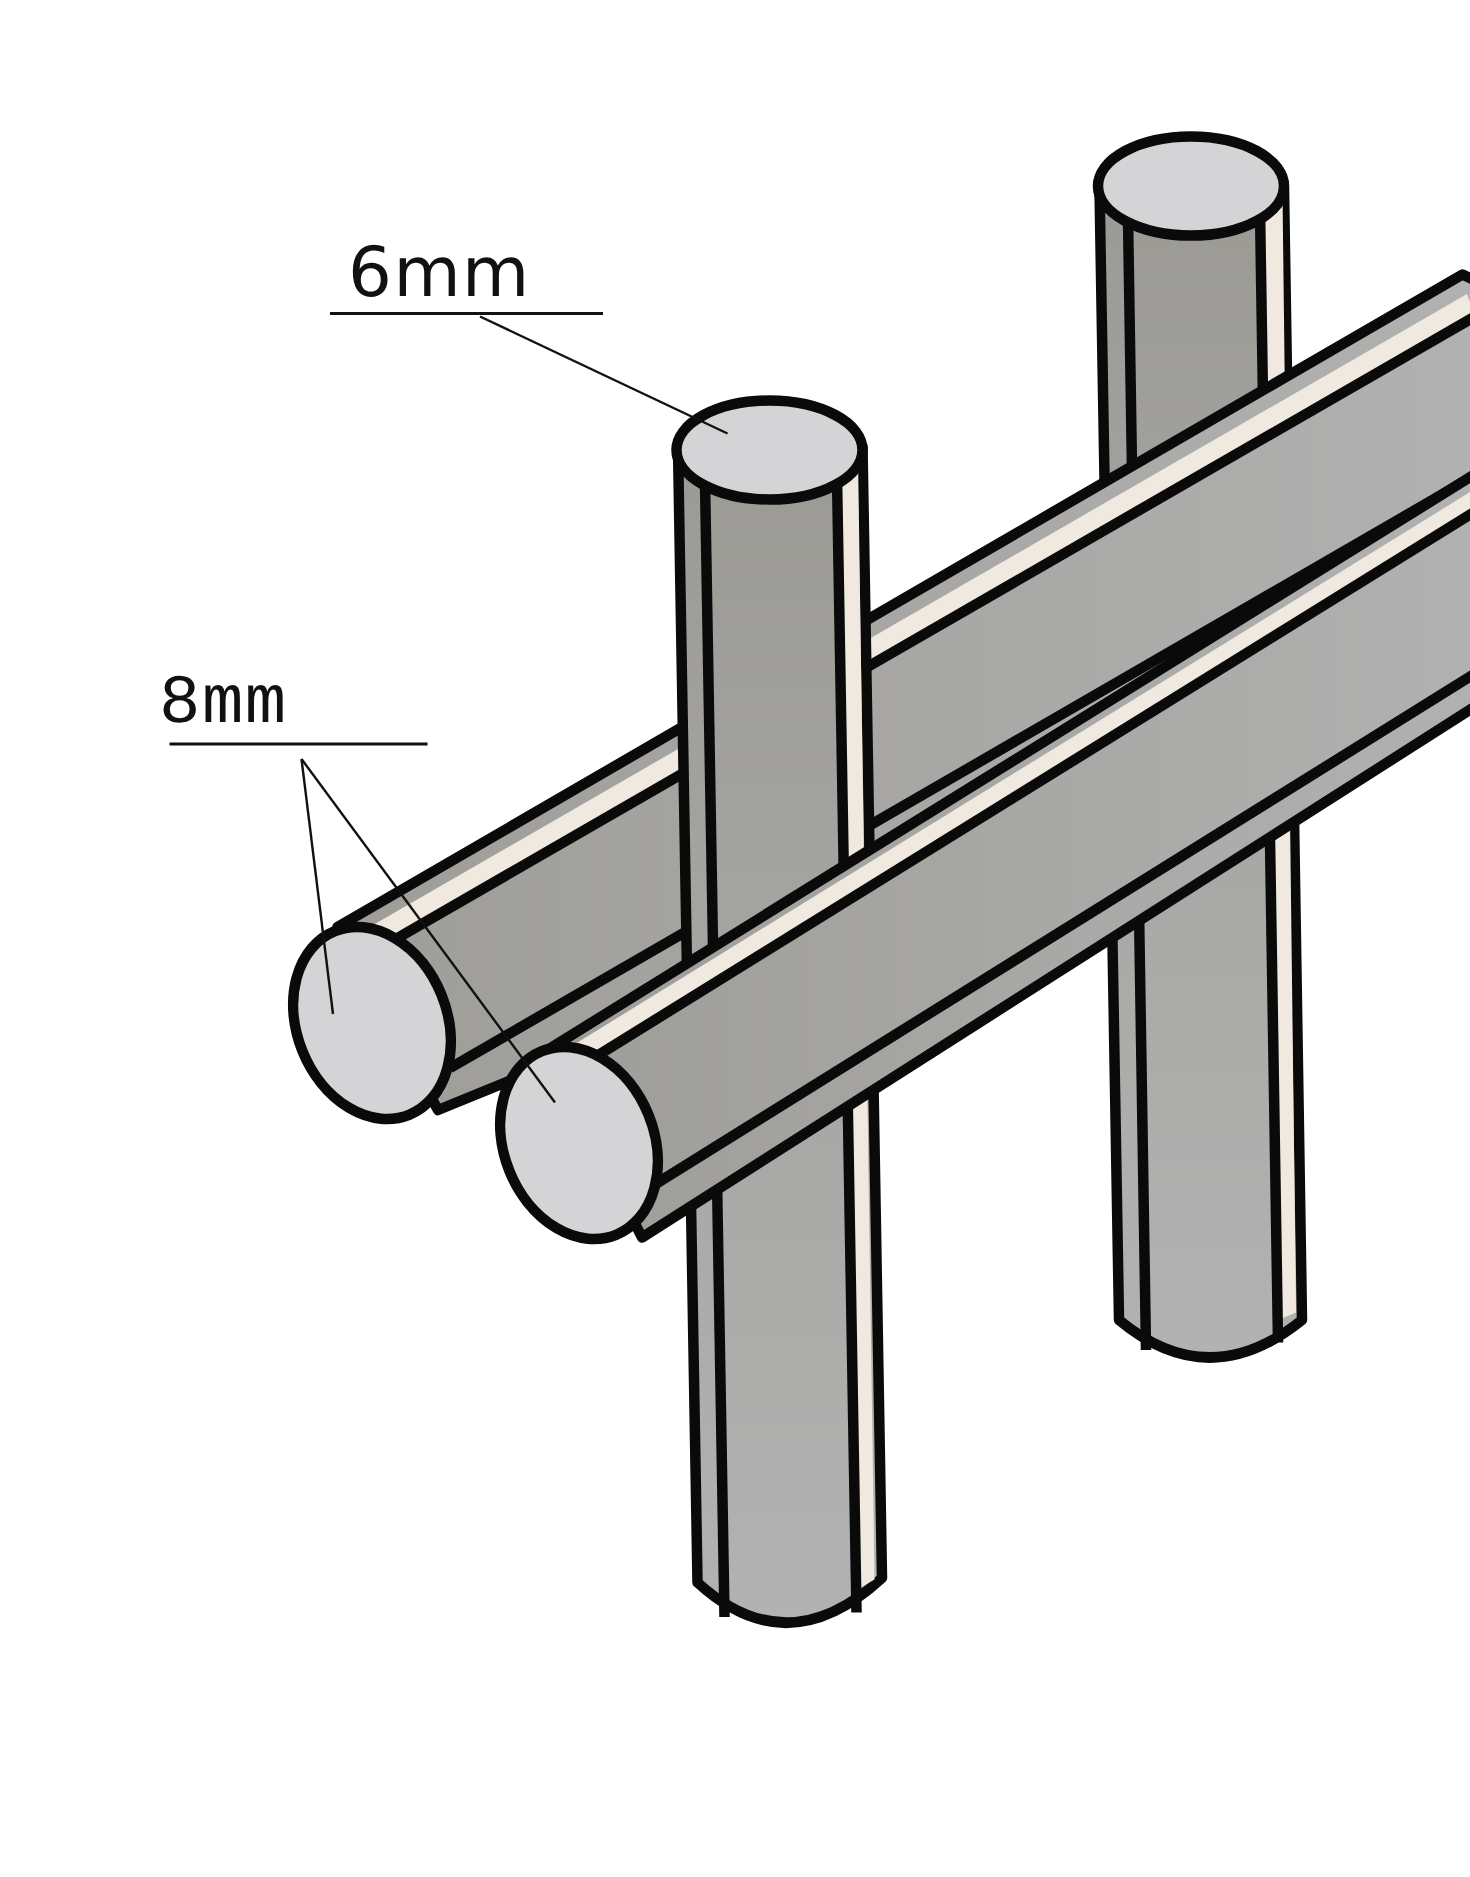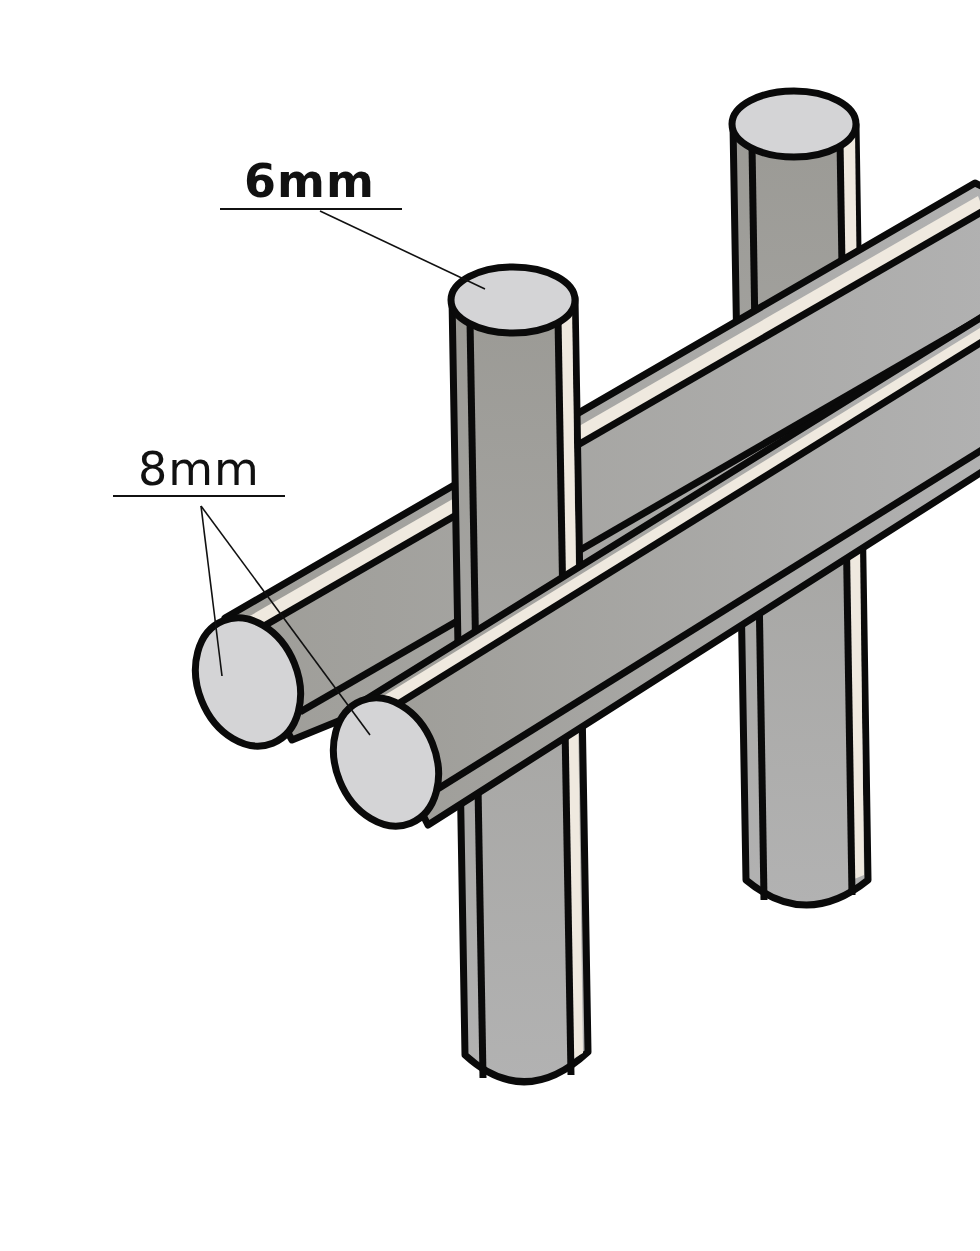--- a/index.html
+++ b/index.html
@@ -6,22 +6,22 @@
     body { width: 980px; height: 1251px; overflow: hidden; position: relative; }
     #canvas { position: absolute; left: 0; top: 0; width: 980px; height: 1251px; }
     .label {
       position: absolute;
       font-family: "DejaVu Sans", sans-serif;
       font-size: 46px;
       color: #111111;
       letter-spacing: 1px;
       line-height: 1;
     }
-    #label-6mm { left: 244px; top: 158px; font-weight: bold; }
-    #label-8mm { left: 138px; top: 446px; }
+    #label-6mm { left: 232px; top: 158px; }
+    #label-8mm { left: 106px; top: 446px; font-family: Liberation Mono, monospace; }
   </style>
 </head>
 <body>
 
 <svg id="canvas" viewBox="0 0 980 1251" xmlns="http://www.w3.org/2000/svg">
   <defs>
     <linearGradient id="vgrad" x1="0" y1="0" x2="0" y2="1">
       <stop offset="0" stop-color="#9b9a95"></stop>
       <stop offset="1" stop-color="#b2b2b2"></stop>
     </linearGradient>

